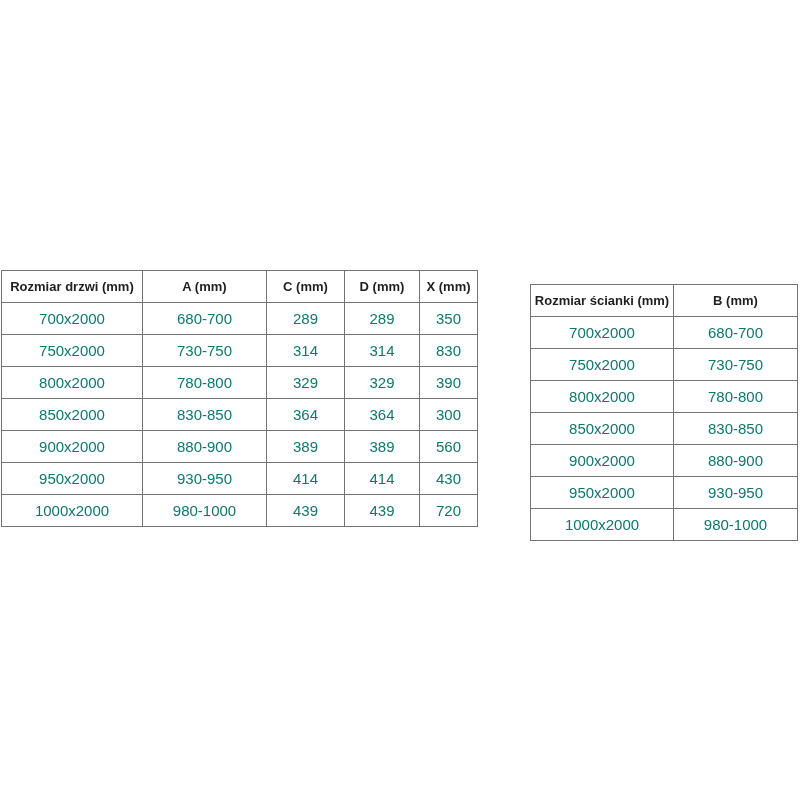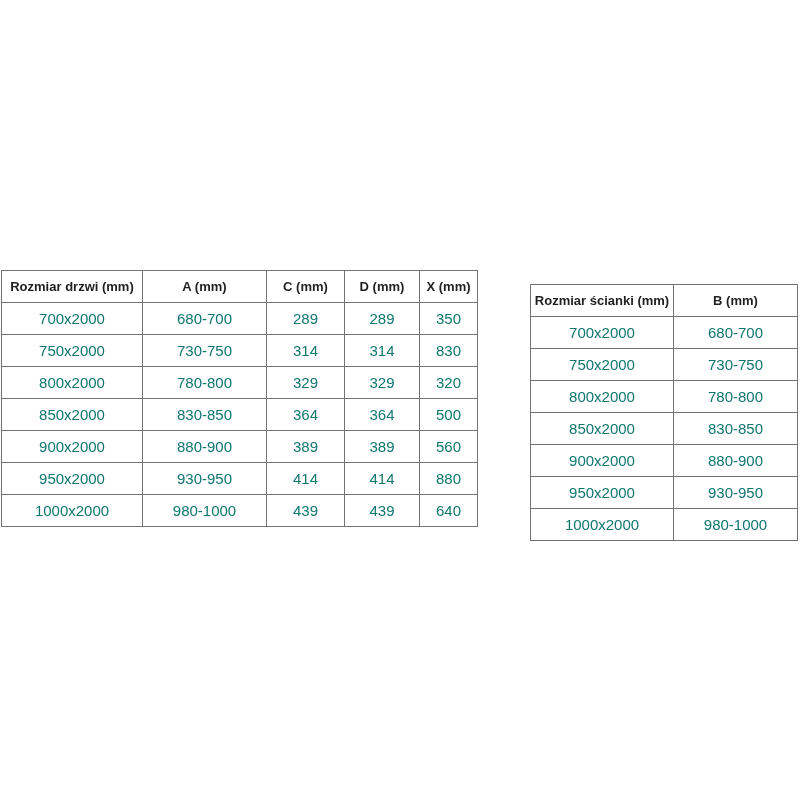--- a/index.html
+++ b/index.html
@@ -95,49 +95,49 @@
           <td>730-750</td>
           <td>314</td>
           <td>314</td>
           <td>830</td>
         </tr>
         <tr>
           <td>800x2000</td>
           <td>780-800</td>
           <td>329</td>
           <td>329</td>
-          <td>320</td>
+          <td>390</td>
         </tr>
         <tr>
           <td>850x2000</td>
           <td>830-850</td>
           <td>364</td>
           <td>364</td>
-          <td>500</td>
+          <td>300</td>
         </tr>
         <tr>
           <td>900x2000</td>
           <td>880-900</td>
           <td>389</td>
           <td>389</td>
           <td>560</td>
         </tr>
         <tr>
           <td>950x2000</td>
           <td>930-950</td>
           <td>414</td>
           <td>414</td>
-          <td>880</td>
+          <td>430</td>
         </tr>
         <tr>
           <td>1000x2000</td>
           <td>980-1000</td>
           <td>439</td>
           <td>439</td>
-          <td>640</td>
+          <td>720</td>
         </tr>
       </tbody>
   </table>
 
   <table id="wall-table" class="spec-table">
     <colgroup>
         <col>
         <col>
       </colgroup>
     <thead>

